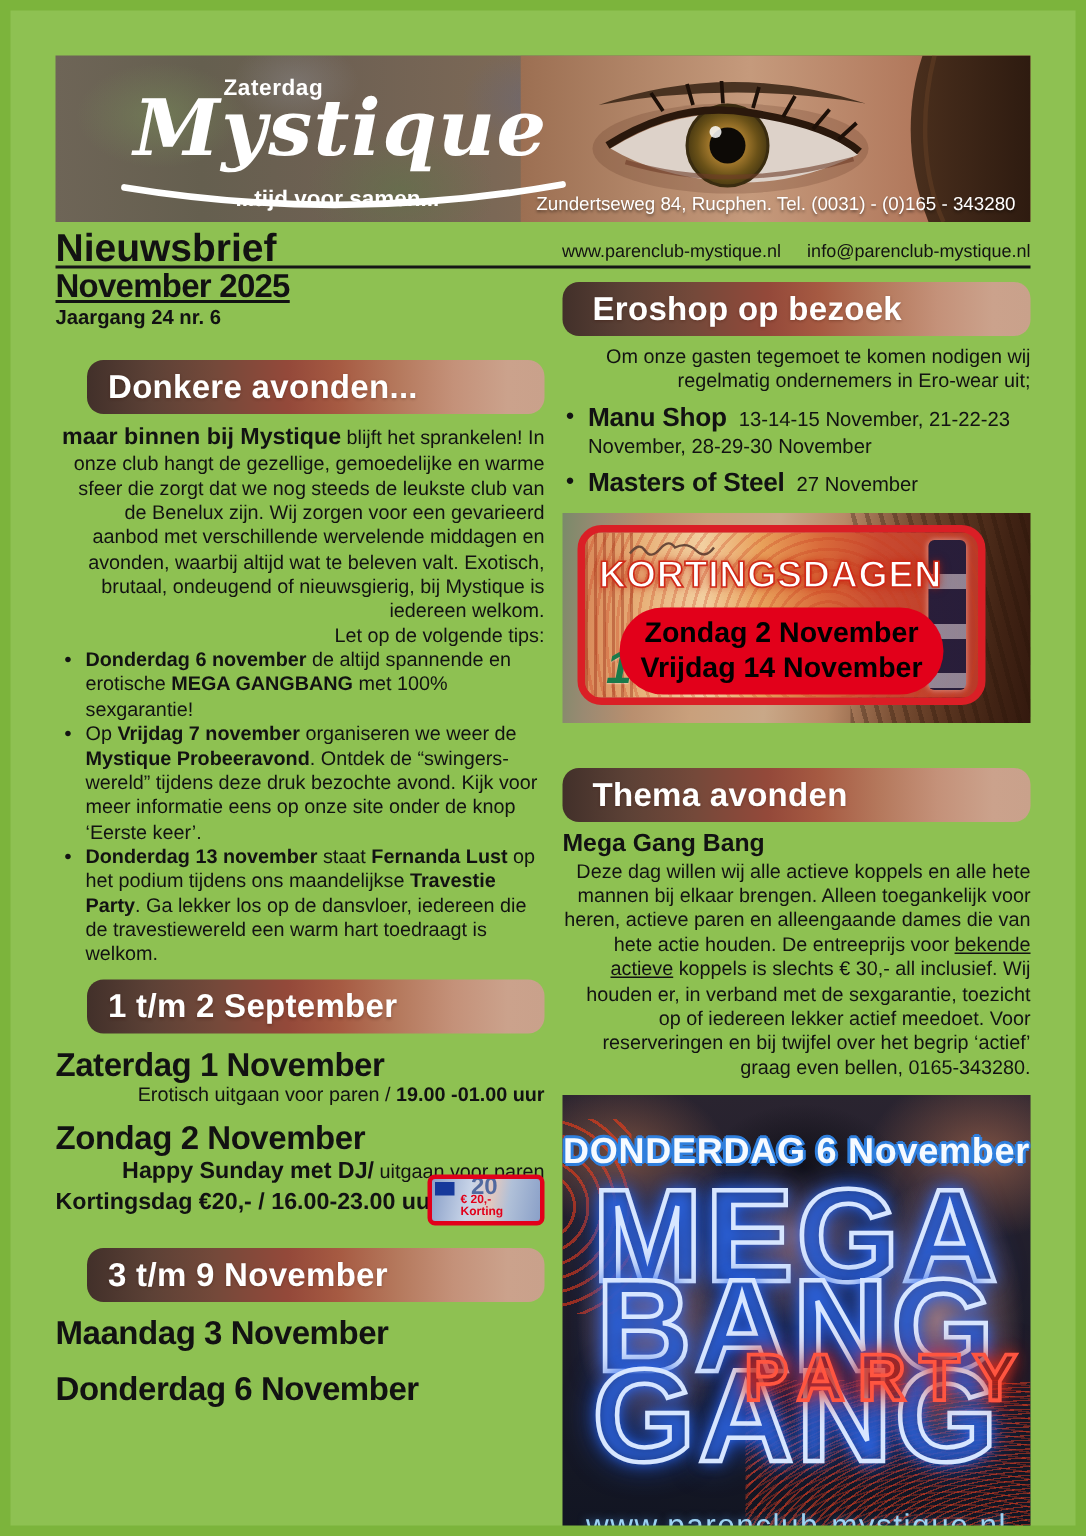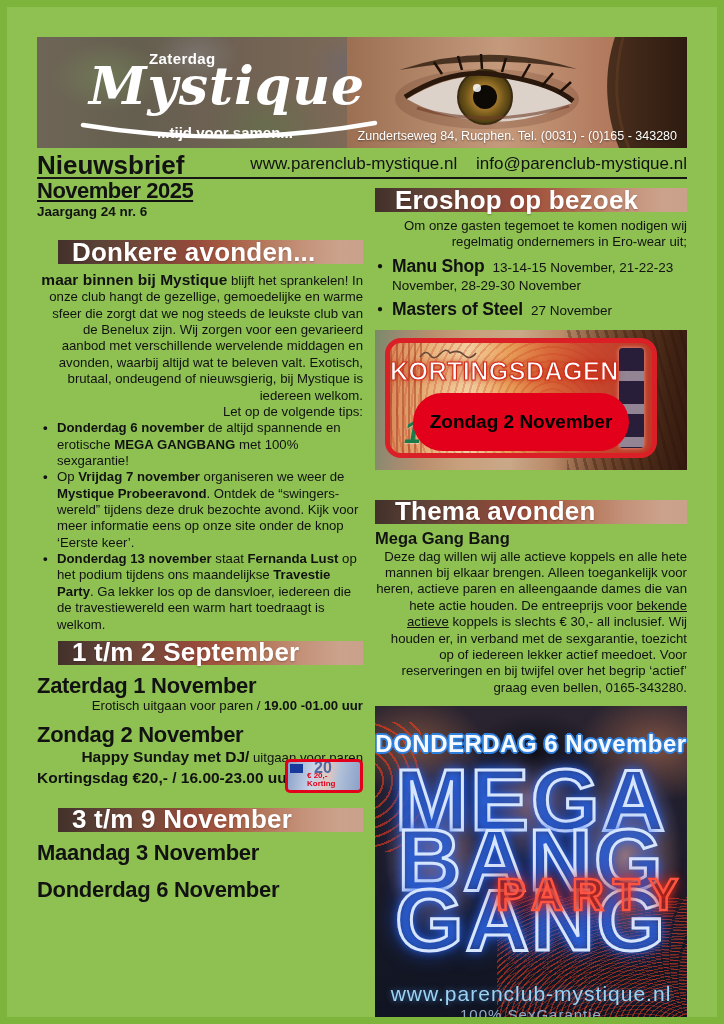--- a/index.html
+++ b/index.html
@@ -30,31 +30,32 @@
   .swoosh{position:absolute;left:8px;top:78px;}
   .tagline{position:absolute;left:86px;top:83px;font-size:15px;font-weight:bold;}
   .address{
     position:absolute;right:10px;bottom:5px;color:#fff;font-size:12.5px;
     text-shadow:0 1px 2px rgba(0,0,0,.45);
   }
 
   
   .masthead{position:absolute;left:37px;right:37px;top:150px;height:26px;}
   .nb-title{position:absolute;left:0;top:0;font-size:26px;font-weight:bold;}
-  .urls{position:absolute;right:0;bottom:2px;font-size:17px;}
+  .urls{position:absolute;right:0;bottom:2px;font-size:12px;}
   .urls a{color:#121212;text-decoration:none;}
   .urls a + a{margin-left:14px;}
   .rule{position:absolute;left:37px;right:37px;top:177px;height:2px;background:#161616;}
 
   
   .band{
-    height:24px;display:flex;align-items:center;padding-left:14px;box-sizing:border-box;
-    color:#fff;font-weight:bold;font-size:26px;letter-spacing:.2px;
+    height:36px;display:flex;align-items:center;padding-left:14px;box-sizing:border-box;
+    color:#fff;font-weight:bold;font-size:22px;letter-spacing:.2px;
     text-shadow:0 1px 2px rgba(60,20,10,.35);
     background:linear-gradient(90deg,#42302a 0%,#5c4136 14%,#74493a 28%,#94493a 44%,#a65a42 55%,#b5795d 68%,#c49179 80%,#cba28c 92%,#c9a18b 100%);
+    border-radius:11px;
   }
   p,.para{margin:0;font-size:13.2px;line-height:1.24;text-align:right;}
   .b{font-weight:bold;}
   .u{text-decoration:underline;}
   .lg{font-size:15.5px;}
   h1,h2,h3{margin:0;}
 
   
   .col-left{position:absolute;left:37px;top:180px;width:326px;}
   .issue-title{font-size:22px;line-height:1.0;letter-spacing:-.5px;text-decoration:underline;}
@@ -120,21 +121,21 @@
     box-shadow:0 0 4px rgba(255,255,255,.5);
   }
   .sig{position:absolute;left:28px;top:4px;}
   .n10{
     position:absolute;left:14px;bottom:2px;font-size:31px;font-weight:bold;font-style:italic;
     color:#1a7a4a;text-shadow:0 1px 1px rgba(255,255,255,.4);
   }
   .eypo{position:absolute;left:100px;bottom:12px;font-size:11px;line-height:1.15;letter-spacing:2px;color:#c45a22;font-weight:bold;}
   .eypo span{display:block;}
   .kd-title{
-    position:absolute;left:0;right:24px;top:14px;text-align:left;z-index:3;
+    position:absolute;left:0;right:24px;top:14px;text-align:right;z-index:3;
     font-size:25px;font-weight:800;color:#fff;letter-spacing:.5px;
     -webkit-text-stroke:1.1px #cf2a18;
     text-shadow:0 0 4px rgba(200,30,10,.65),0 0 8px rgba(200,30,10,.4);
   }
   .kd-pill{
     position:absolute;left:50%;transform:translateX(-50%);top:50px;width:216px;height:58px;z-index:3;
     background:#e2001a;border-radius:29px;display:flex;flex-direction:column;align-items:center;justify-content:center;
   }
   .kd-pill div{color:#000;font-weight:800;font-size:19px;line-height:1.22;}
 
@@ -300,20 +301,21 @@
       </svg>
       <div class="holo"></div>
       <div class="n10">10</div>
       <div class="eypo">
         <span>EYPΩ</span>
         <span>EBPO</span>
       </div>
       <div class="kd-title">KORTINGSDAGEN</div>
       <div class="kd-pill">
         <div>Zondag 2 November</div>
+        <div>Vrijdag 14 November</div>
       </div>
     </div>
   </figure>
 
   <div class="band mt">Thema avonden</div>
   <h3 class="thema-sub">Mega Gang Bang</h3>
   <p class="thema-body"><span>Deze dag willen wij alle actieve koppels en alle hete mannen bij elkaar brengen. Alleen toegankelijk voor heren, actieve paren en alleengaande dames die van hete actie houden. De entreeprijs voor </span><span class="u">bekende actieve</span><span> koppels is slechts € 30,- all inclusief. Wij houden er, in verband met de sexgarantie, toezicht op of iedereen lekker actief meedoet. Voor reserveringen en bij twijfel over het begrip ‘actief’ graag even bellen, 0165-343280.</span></p>
 
   <div class="poster">
     <div class="p-date">DONDERDAG 6 November</div>

